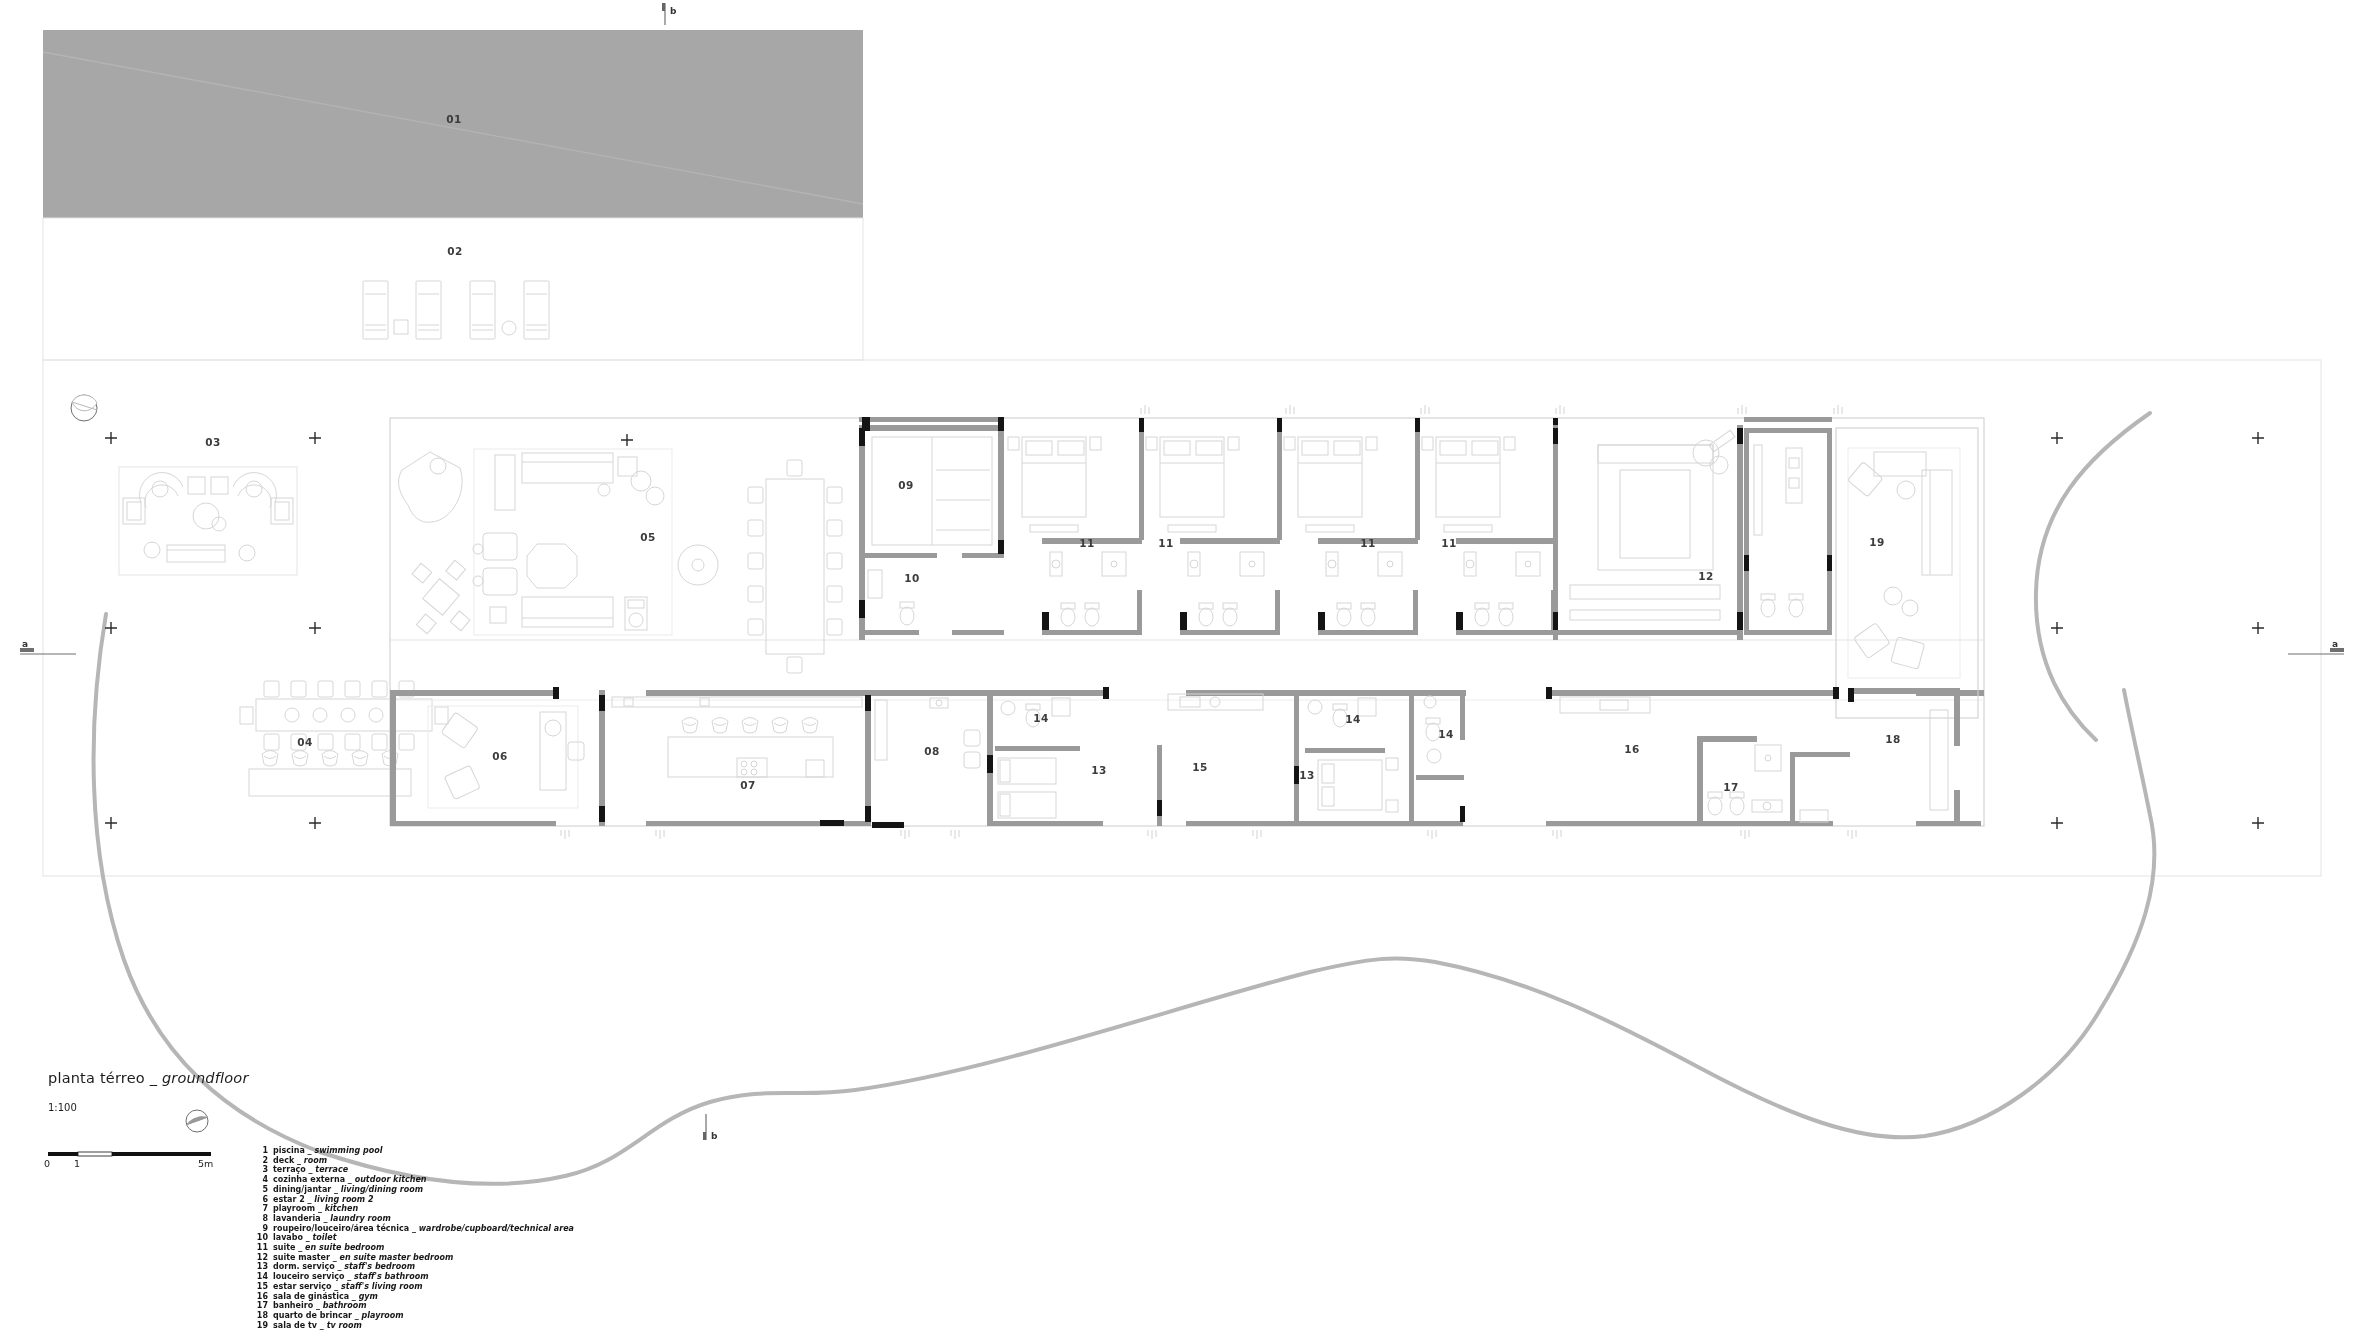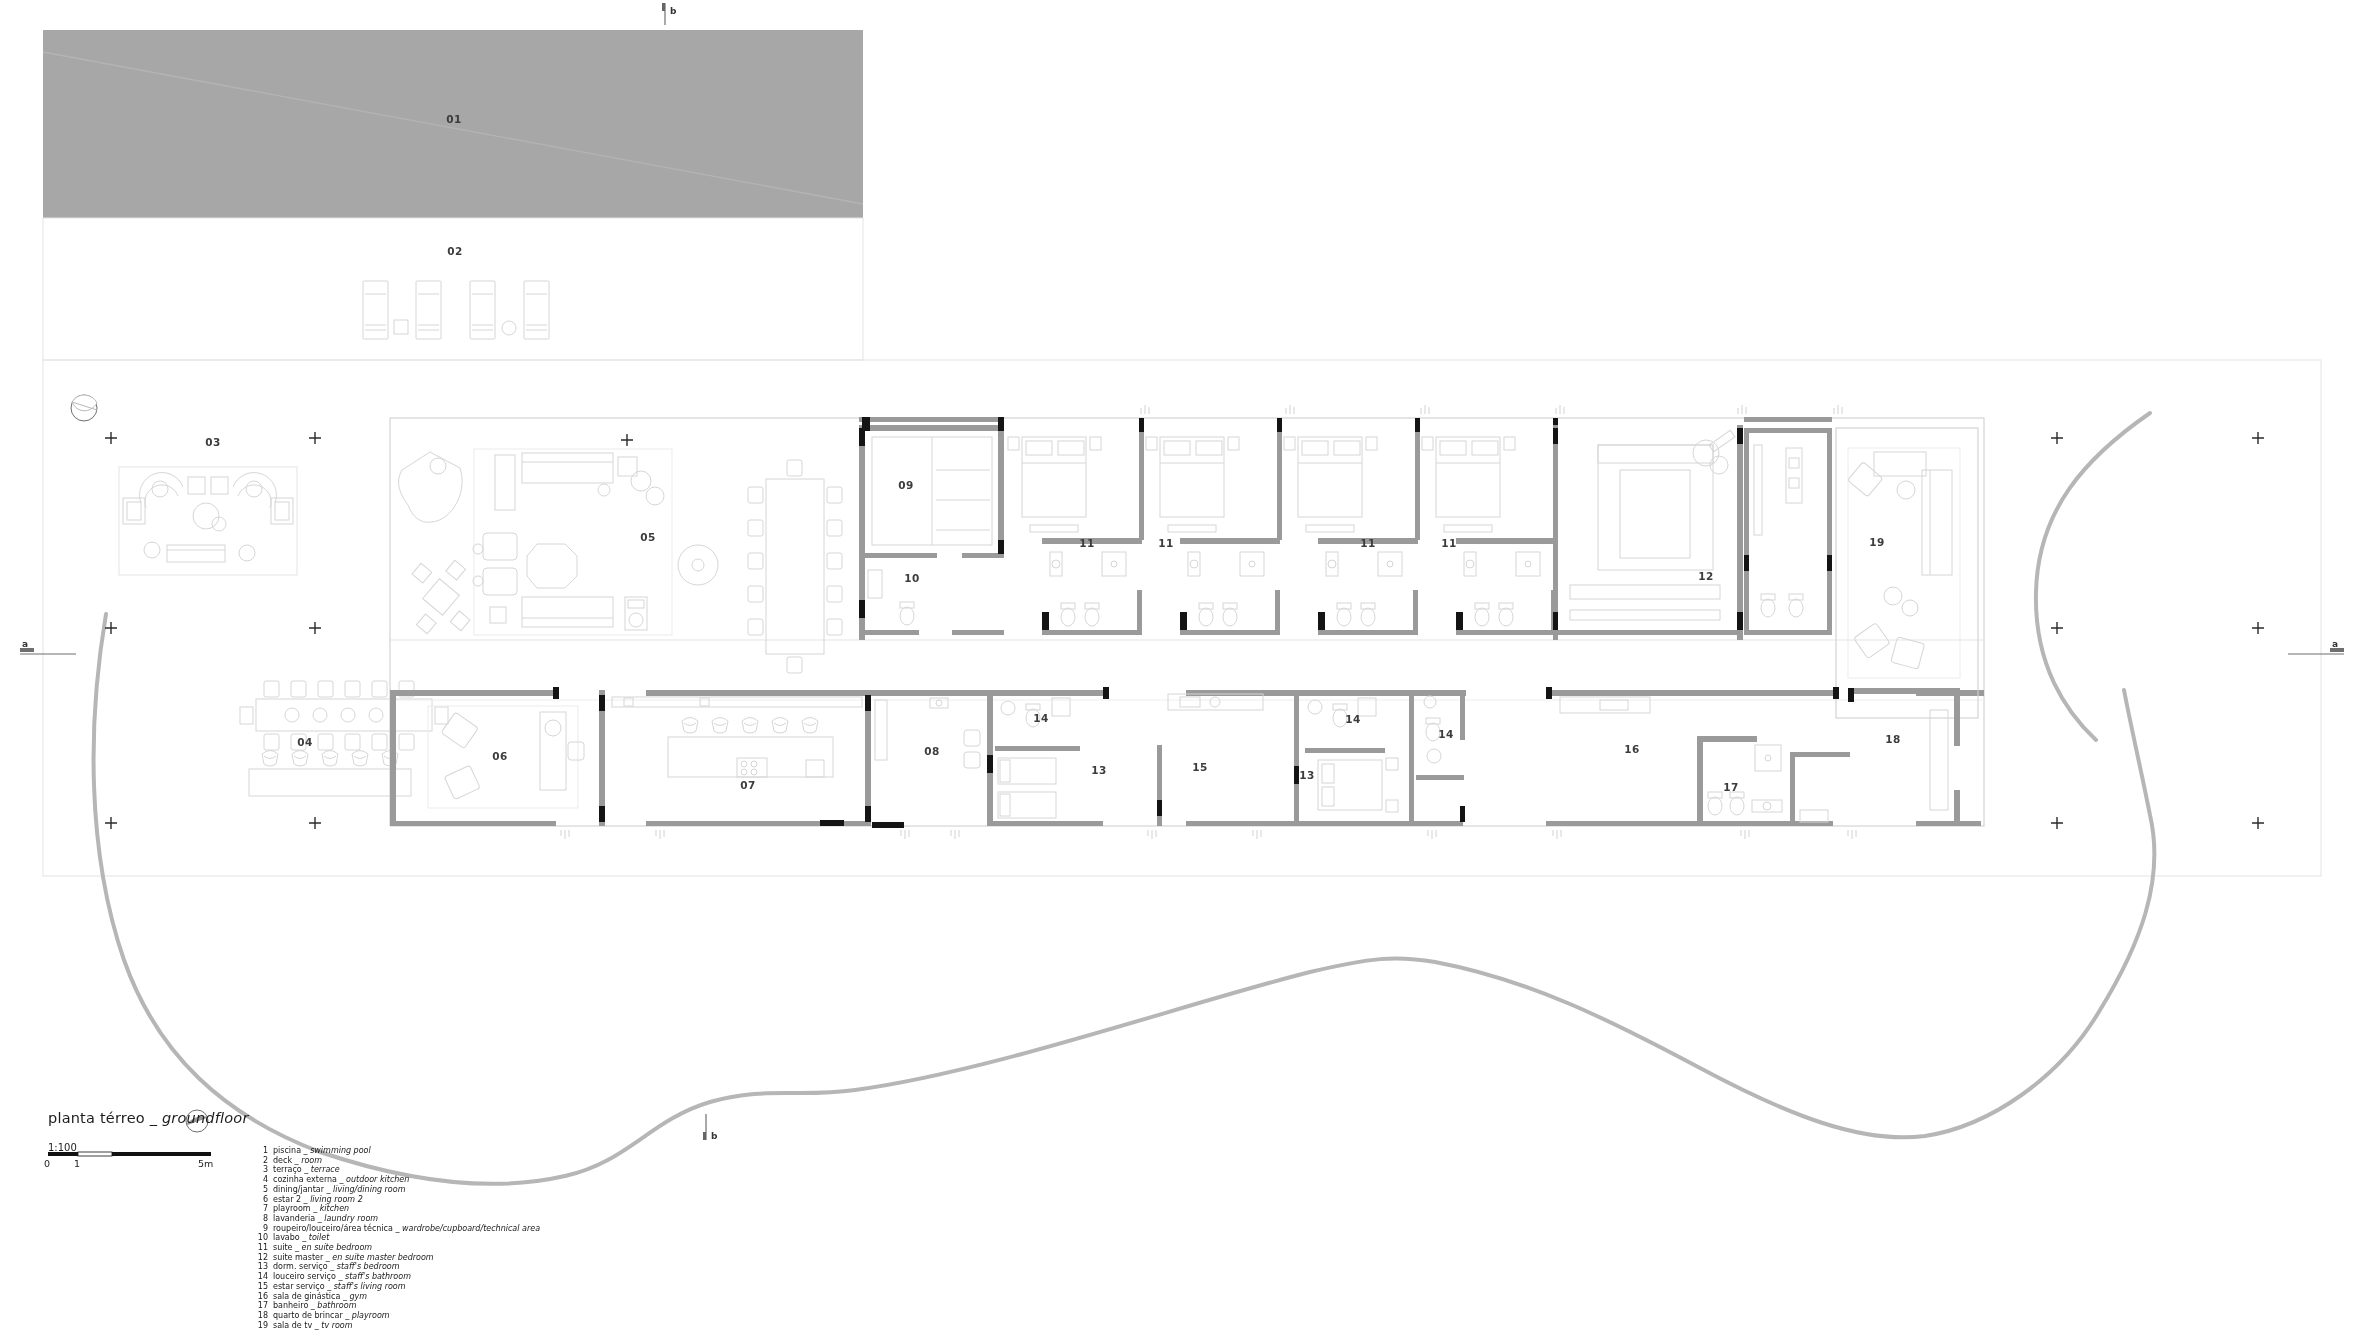--- a/index.html
+++ b/index.html
@@ -17,27 +17,27 @@
   .glass{fill:none;stroke:#cfcfcf;stroke-width:1.1;}
   .rug{fill:none;stroke:#ebebeb;stroke-width:1;}
   .curve{fill:none;stroke:var(--drive);stroke-width:4;stroke-linecap:round;}
   .crossline{stroke:#2b2b2b;stroke-width:1.4;fill:none;}
   .sprigline{stroke:#d2d2d2;stroke-width:1;fill:none;}
   .mk{stroke:#6f6f6f;fill:none;}
   text.room{font-size:10.5px;font-weight:600;fill:#3c3c3c;letter-spacing:.4px;text-anchor:middle;}
   text.mklb{font-size:9px;font-weight:700;fill:#333;}
   text.sc{font-size:9.5px;fill:#222;}
   
-  .title-block{position:absolute;left:48px;top:1110px;width:230px;}
+  .title-block{position:absolute;left:48px;top:1070px;width:230px;}
   .title-line{font-size:14.5px;color:#1c1c1c;letter-spacing:.2px;white-space:nowrap;}
   .title-line i{font-style:italic;}
   .scale-note{font-size:10px;color:#1c1c1c;margin-top:16px;}
   
   .legend{position:absolute;left:252px;top:1146px;font-size:8px;line-height:9.7px;color:#181818;}
-  .lg-row{white-space:nowrap;}
+  .lg-row{white-space:nowrap;font-weight:bold;}
   .lg-num{display:inline-block;width:16px;text-align:right;margin-right:5px;}
   .lg-en{font-style:italic;}
 </style>
 </head>
 <body>
 
 <div class="canvas">
 
 <svg width="2364" height="1338" viewBox="0 0 2364 1338">
   <defs>

